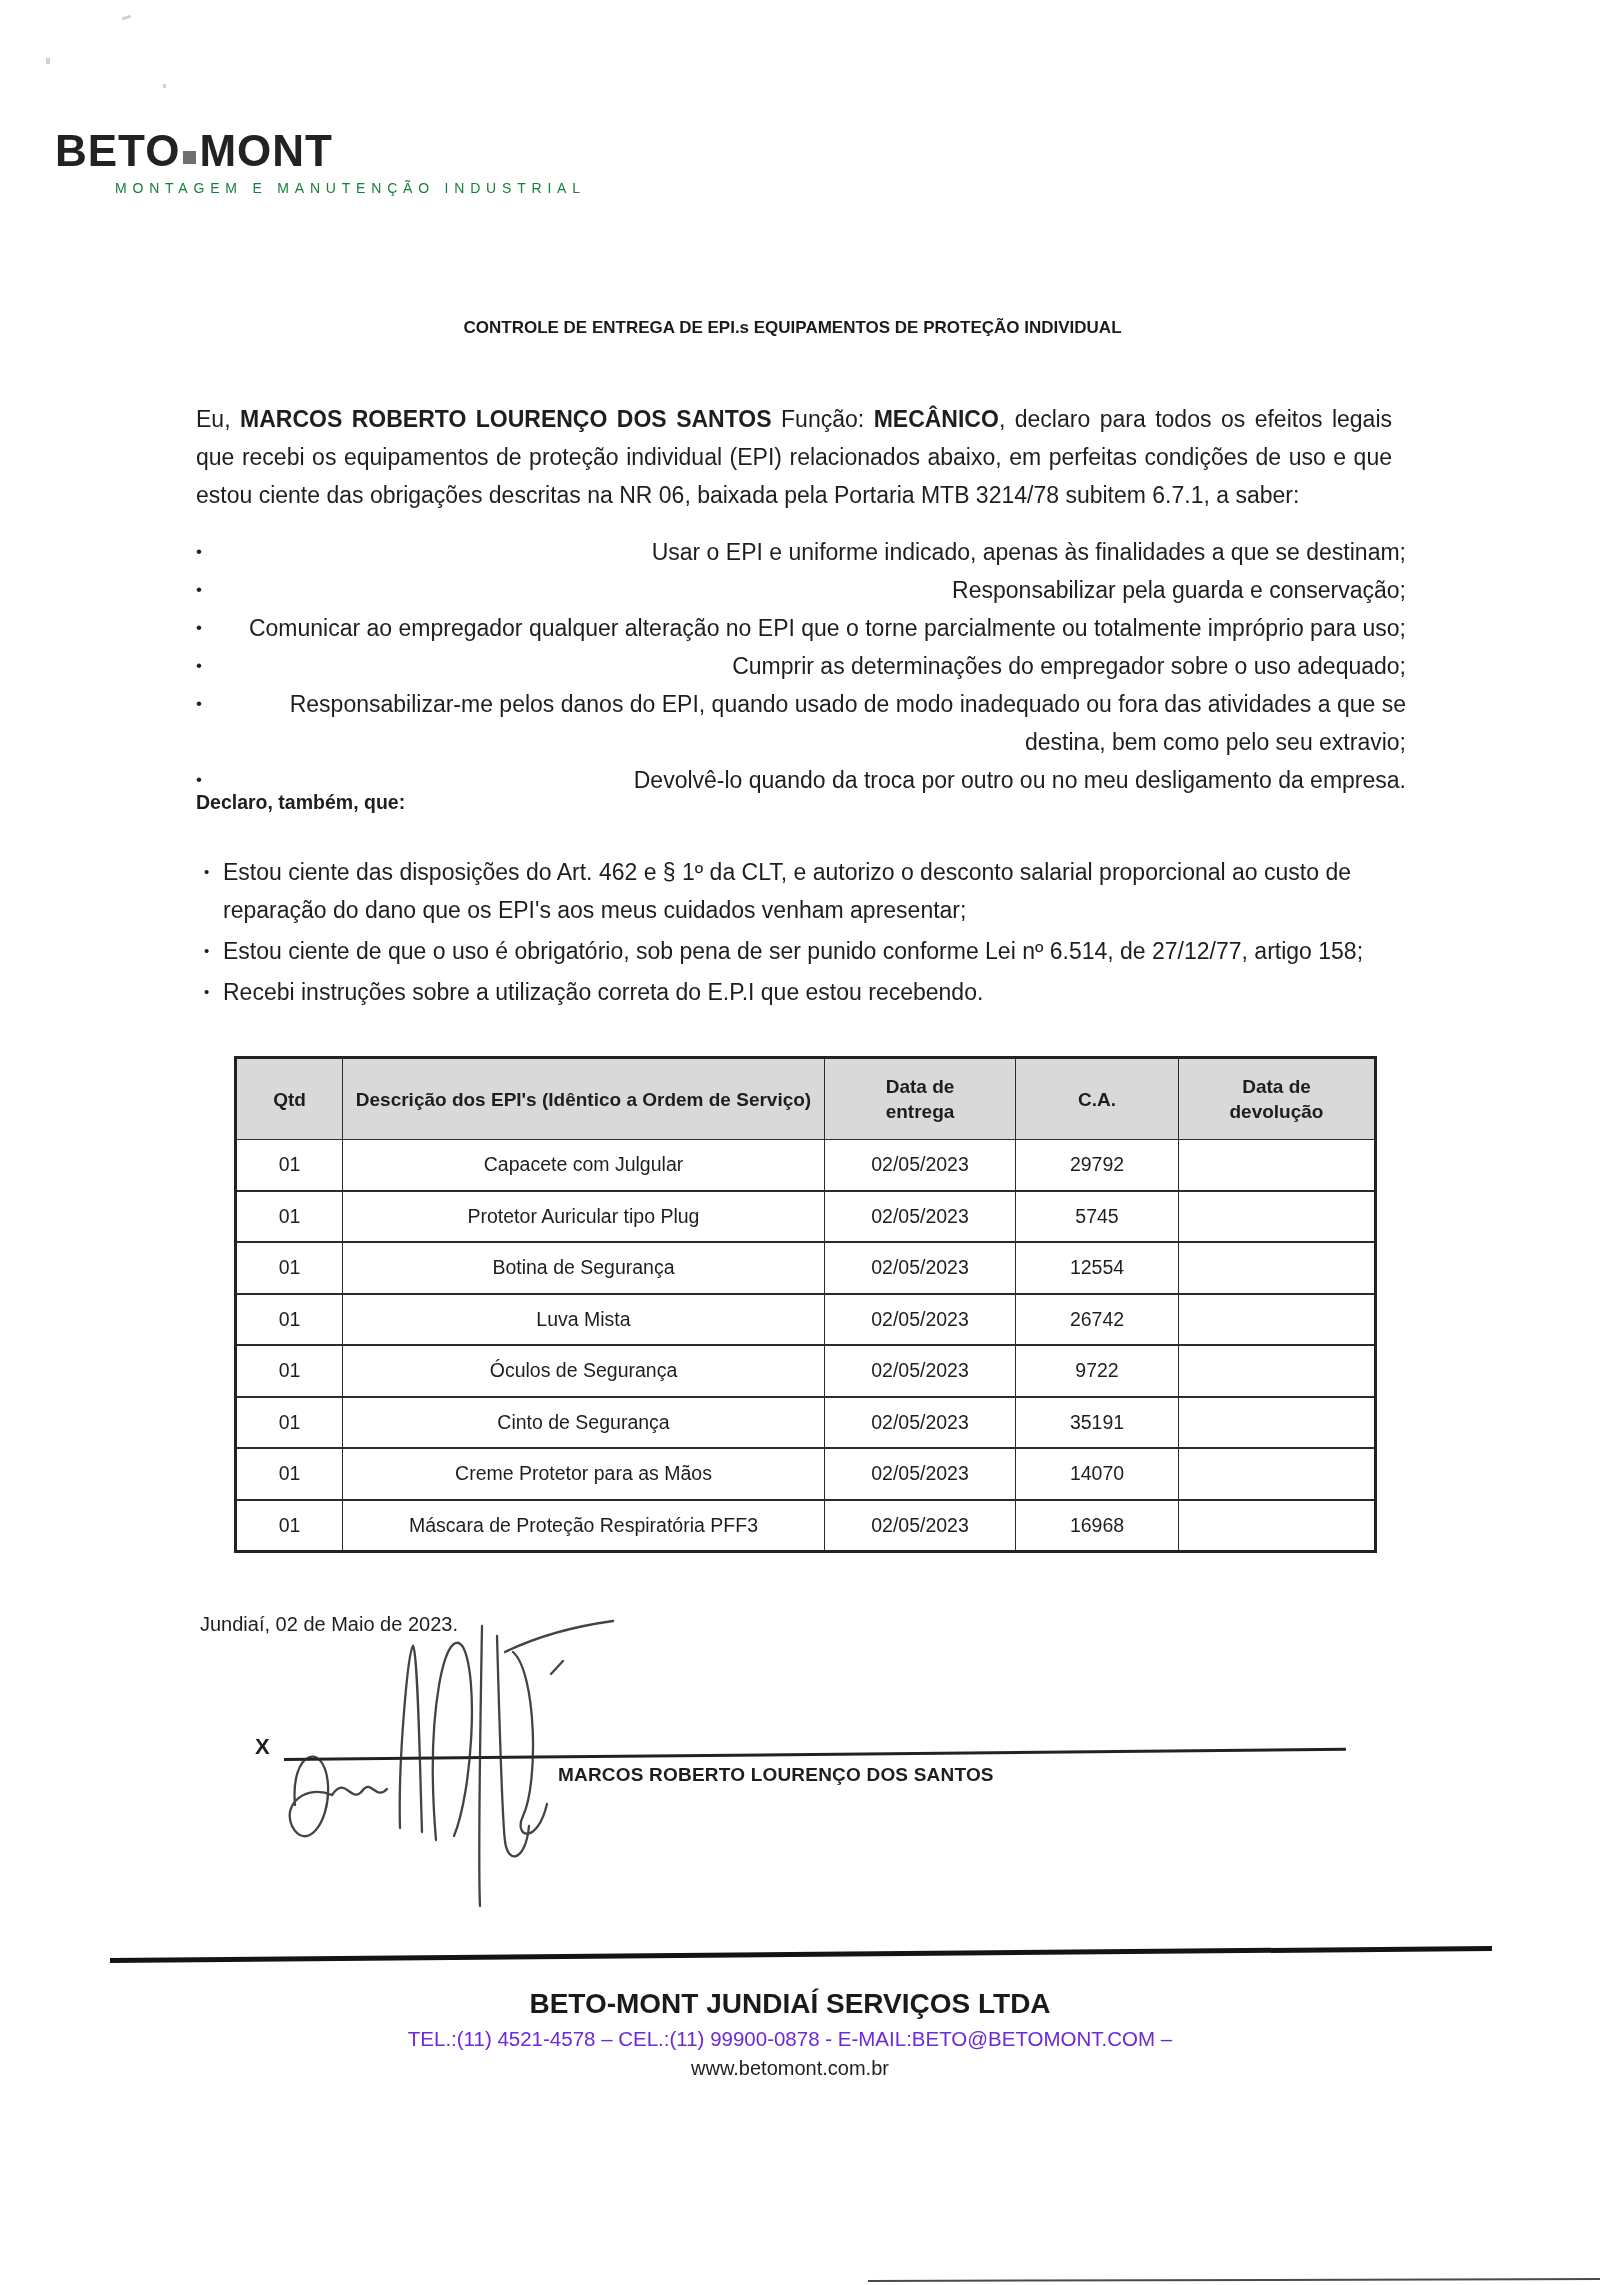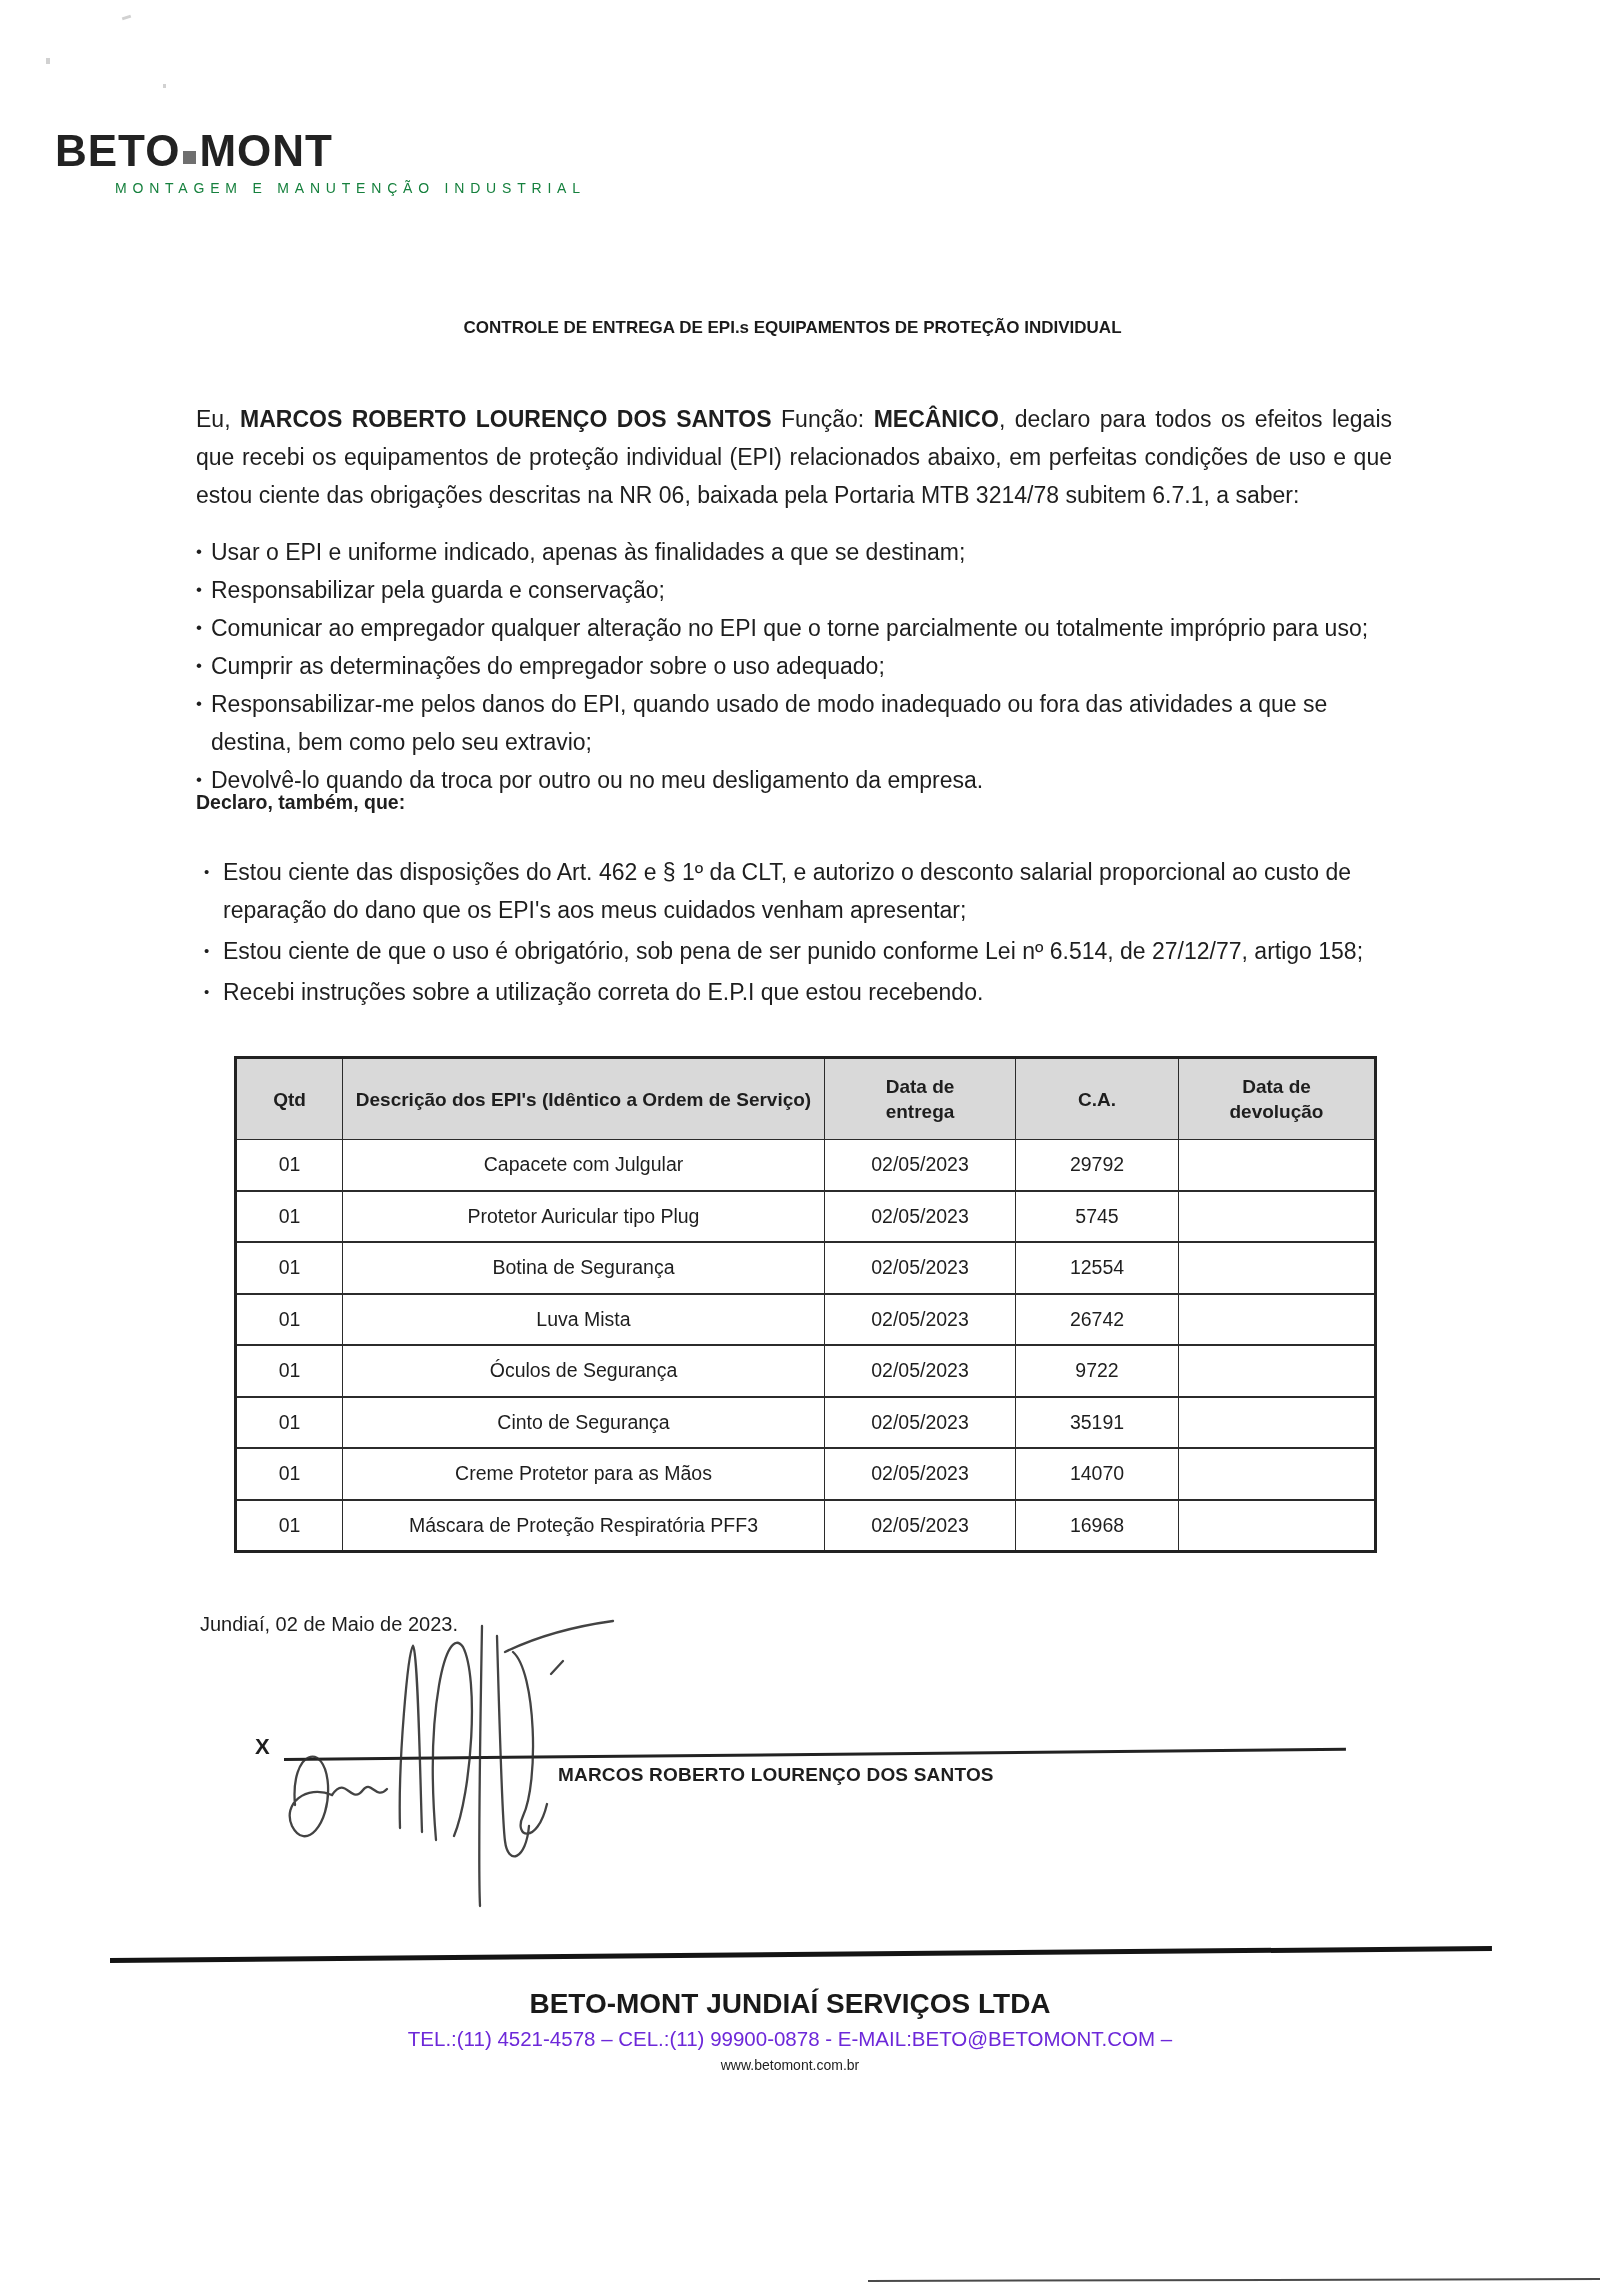--- a/index.html
+++ b/index.html
@@ -30,21 +30,21 @@
   
   .doc-title {
     left: 195px; top: 318px; width: 1195px;
     text-align: center; font-weight: bold; font-size: 17px;
     color: #1b1b1b;
   }
 
   
   .bodytext { font-size: 23px; line-height: 38px; }
   .intro { left: 196px; top: 400px; width: 1196px; text-align: justify; }
-  .blist { left: 196px; top: 533px; width: 1210px; list-style: none; margin: 0; padding: 0; }
+  .blist { left: 196px; top: 533px; width: 1210px; list-style: none; margin: 0; padding: 0; text-align: right; }
   .blist li { position: relative; padding-left: 15px; }
   .blist li::before { content: "•"; position: absolute; left: 0; font-size: 17px; }
   .declare-heading { left: 196px; top: 791px; font-weight: bold; font-size: 19.5px; }
   .dlist { left: 196px; top: 853px; width: 1215px; list-style: none; margin: 0; padding: 0; }
   .dlist li { position: relative; padding-left: 27px; margin-bottom: 3px; }
   .dlist li::before { content: "•"; position: absolute; left: 8px; font-size: 15px; }
 
   
   .epi-table {
     left: 234px; top: 1056px;
@@ -78,21 +78,21 @@
   .sig-name { left: 558px; top: 1764px; font-size: 19px; font-weight: bold; letter-spacing: 0.2px; }
 
   
   .footer-rule {
     left: 110px; top: 1958px; width: 1382px; height: 5px;
     background: #141414; transform: rotate(-0.5deg); transform-origin: left center;
   }
   .footer-block { left: 150px; top: 1988px; width: 1280px; text-align: center; }
   .footer-company { font-size: 28px; font-weight: bold; color: #1a1a1a; }
   .footer-contact { font-size: 20.5px; margin-top: 7px; color: #6d28d9; }
-  .footer-site { font-size: 14px; margin-top: 6px; color: #222; }
+  .footer-site { font-size: 20px; margin-top: 6px; color: #222; }
 
   .bottom-edge {
     left: 868px; top: 2279px; width: 732px; height: 2px;
     background: #4a4a4a; transform: rotate(-0.15deg);
   }
 
   .artifact { background: #b9b9b9; opacity: 0.65; }
 </style>
 </head>
 <body>

